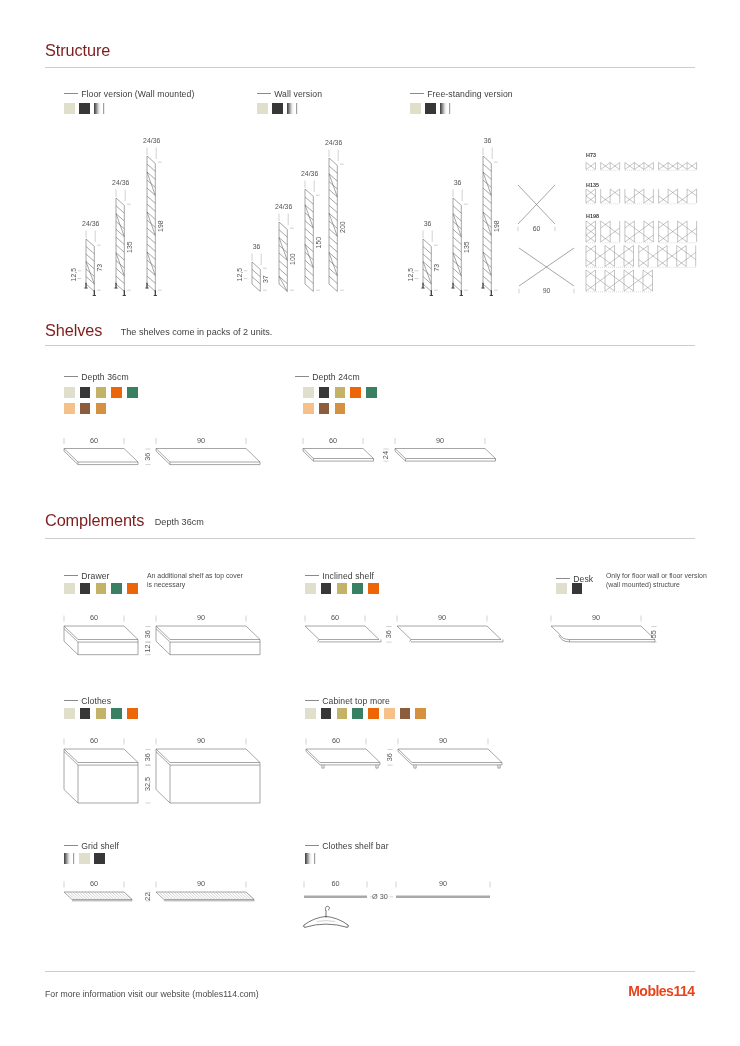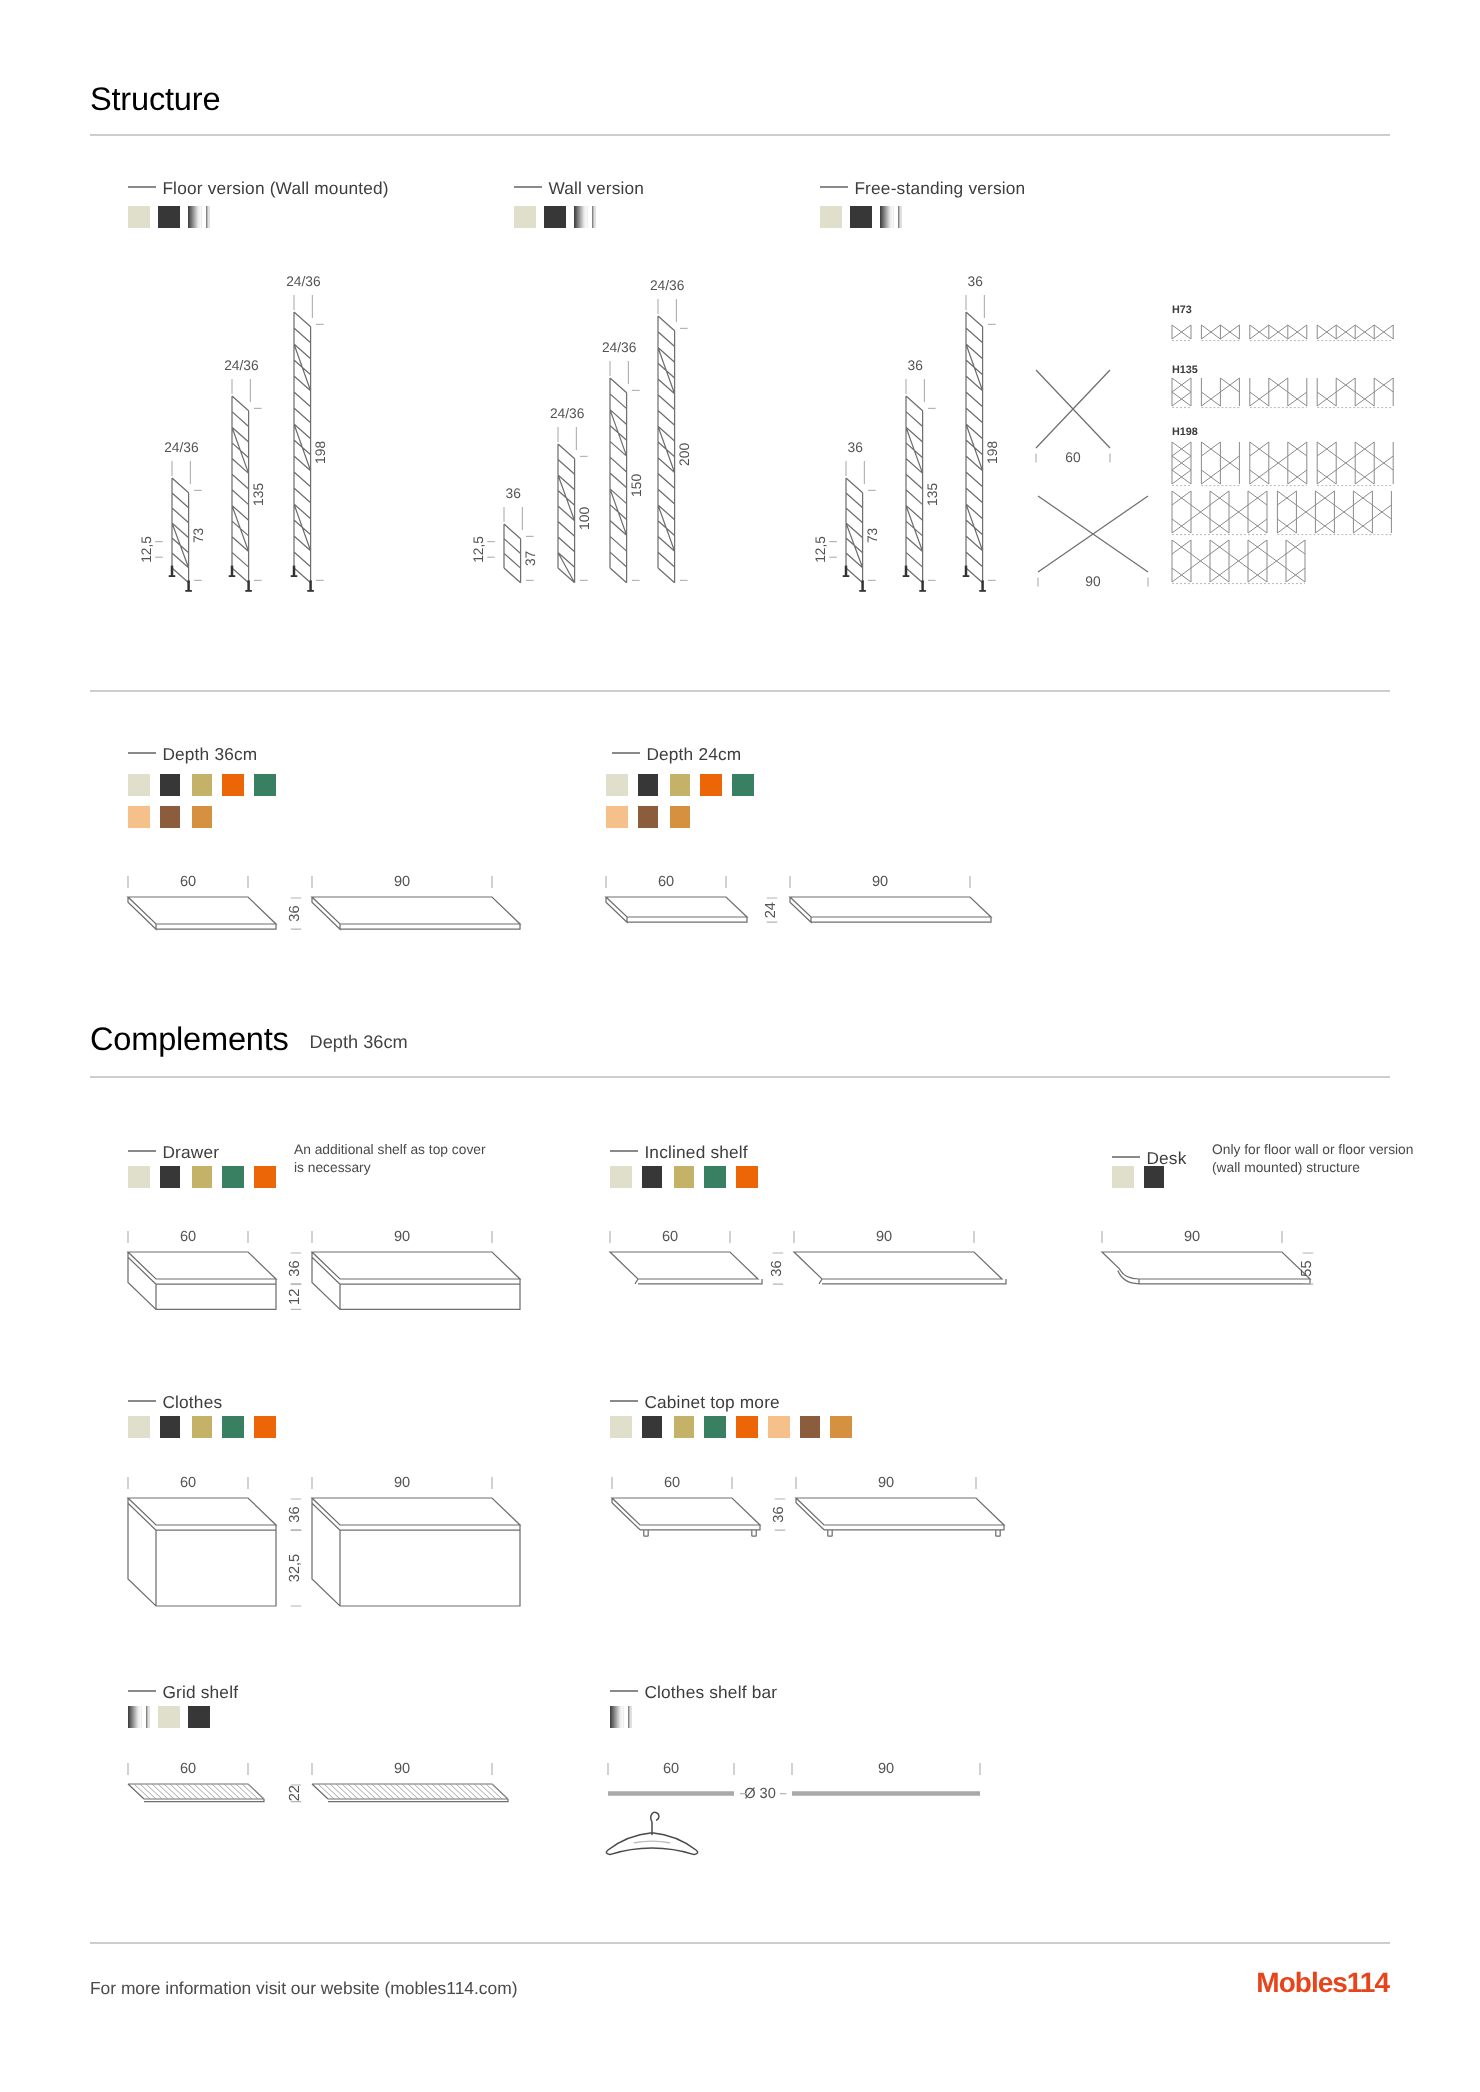--- a/index.html
+++ b/index.html
@@ -1,20 +1,20 @@
 <!DOCTYPE html>
 <html><head>
 <meta charset="utf-8">
 <style>
 *{box-sizing:border-box;margin:0;padding:0}
 html,body{width:740px;height:1046px;background:#fff}
 body{font-family:"Liberation Sans",sans-serif;color:#3b3b3b}
 .page{position:relative;width:740px;height:1046px;overflow:hidden;background:#fff}
 .sec-head{position:absolute;left:45px}
-.sec-title{font-size:16.3px;font-weight:400;color:#000000;line-height:18px;display:inline-block;letter-spacing:-.1px}
+.sec-title{font-size:16.3px;font-weight:400;color:#7f1d1d;line-height:18px;display:inline-block;letter-spacing:-.1px}
 .sec-sub{font-size:9.1px;color:#434343;display:inline-block;margin-left:14px;letter-spacing:0;position:relative;top:-1px}
 .rule{position:absolute;left:45px;width:650px;height:1px;background:#cdcdcd}
 .grp-label{position:absolute;font-size:8.65px;color:#3d3d3d;letter-spacing:.1px;white-space:nowrap}
 .dash{display:inline-block;width:13.8px;height:1px;background:#8a8a8a;vertical-align:3px;margin-right:3.4px}
 .sw-row{position:absolute;display:flex;gap:4.2px;align-items:flex-start}
 .sw-row.wide{gap:5.1px}
 .sw{width:10.7px;height:10.7px;display:block}
 .sw.chrome{width:6.8px;background:linear-gradient(90deg,#3c3c3c 0%,#5a5a5a 14%,#9f9f9f 42%,#e9e9e9 72%,#fafafa 92%,#e2e2e2 100%)}
 .sw.chromethin{width:2.1px;margin-left:-1.8px;background:linear-gradient(90deg,#6a6a6a 0%,#cacaca 45%,#f2f2f2 80%,#c6c6c6 100%)}
 .note{position:absolute;font-size:6.9px;line-height:9.3px;color:#4a4a4a;letter-spacing:0}
@@ -258,20 +258,24 @@
       <path class="dim" d="M370.0 896.8h3.2 M390.0 896.8h3.2"></path>
       <path class="ln2" d="M326.00 917.20V911.00 M325.80 910.60C324.50 907.40 326.60 905.60 328.30 906.40C329.90 907.10 329.90 909.20 328.30 910.10 M326.00 916.40Q313.68 917.60 304.00 925.00 M326.00 916.40Q338.32 917.60 348.00 925.00 M304.00 925.00q-2.1,1.7 0.9,2.3 M348.00 925.00q2.1,1.7 -0.9,2.3 M304.90 927.30Q326.00 920.80 347.10 927.30"></path>
       <path class="ln3" d="M317.20 921.40Q326.00 919.70 334.80 921.40"></path>
   </svg>
 
   <div class="sec-head" style="top:41px">
     <span class="sec-title">Structure</span>
   </div>
   <div class="rule" style="top:67px"></div>
 
+  <div class="sec-head" style="top:321px">
+    <span class="sec-title">Shelves</span>
+    <span class="sec-sub">The shelves come in packs of 2 units.</span>
+  </div>
   <div class="rule" style="top:345px"></div>
 
   <div class="sec-head" style="top:511px">
     <span class="sec-title">Complements</span>
     <span class="sec-sub" style="margin-left:6px">Depth 36cm</span>
   </div>
   <div class="rule" style="top:538px"></div>
 
 <div class="grp-label" style="left:64px;top:89px"><span class="dash"></span><span>Floor version (Wall mounted)</span></div>
 <div class="sw-row" style="left:64px;top:103px">
@@ -300,21 +304,21 @@
       <span class="sw" style="background:#373737"></span>
       <span class="sw" style="background:#c3b268"></span>
       <span class="sw" style="background:#ec6608"></span>
       <span class="sw" style="background:#397f62"></span>
     </div>
 <div class="sw-row wide" style="left:64px;top:403px">
       <span class="sw" style="background:#f6c08a"></span>
       <span class="sw" style="background:#8b5d3c"></span>
       <span class="sw" style="background:#d5913f"></span>
     </div>
-<div class="grp-label" style="left:306px;top:372px"><span class="dash"></span><span>Depth 24cm</span></div>
+<div class="grp-label" style="left:295px;top:372px"><span class="dash"></span><span>Depth 24cm</span></div>
 <div class="sw-row wide" style="left:303px;top:387px">
       <span class="sw" style="background:#dfdfcc"></span>
       <span class="sw" style="background:#373737"></span>
       <span class="sw" style="background:#c3b268"></span>
       <span class="sw" style="background:#ec6608"></span>
       <span class="sw" style="background:#397f62"></span>
     </div>
 <div class="sw-row wide" style="left:303px;top:403px">
       <span class="sw" style="background:#f6c08a"></span>
       <span class="sw" style="background:#8b5d3c"></span>

